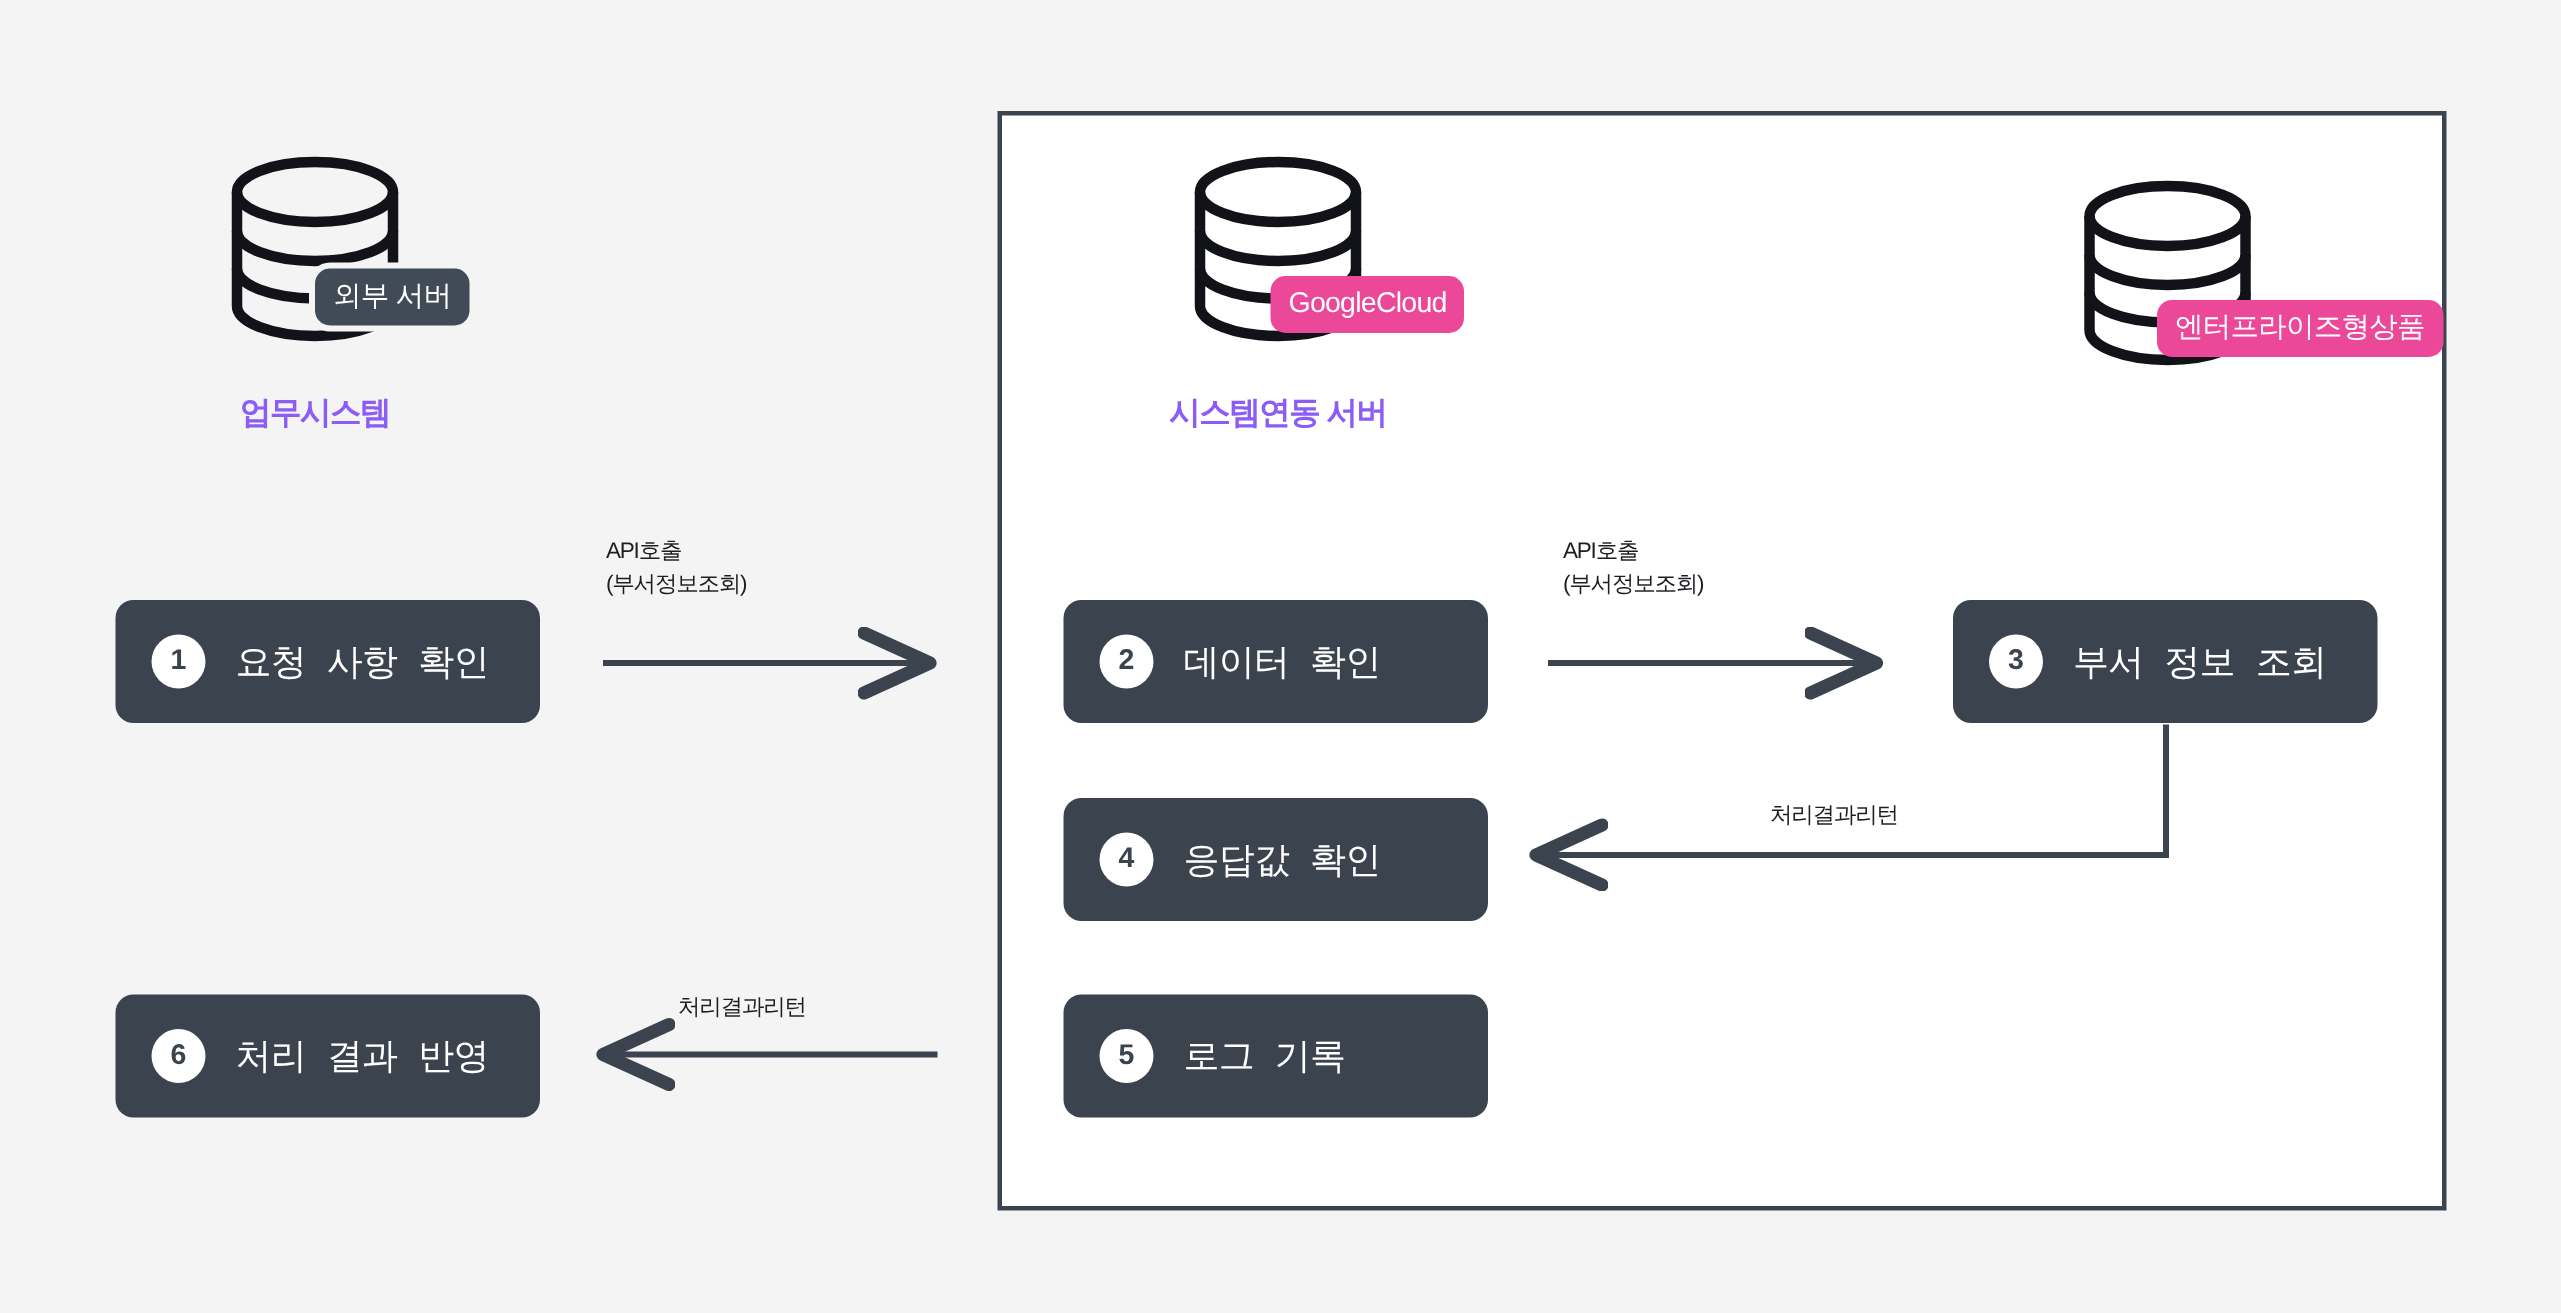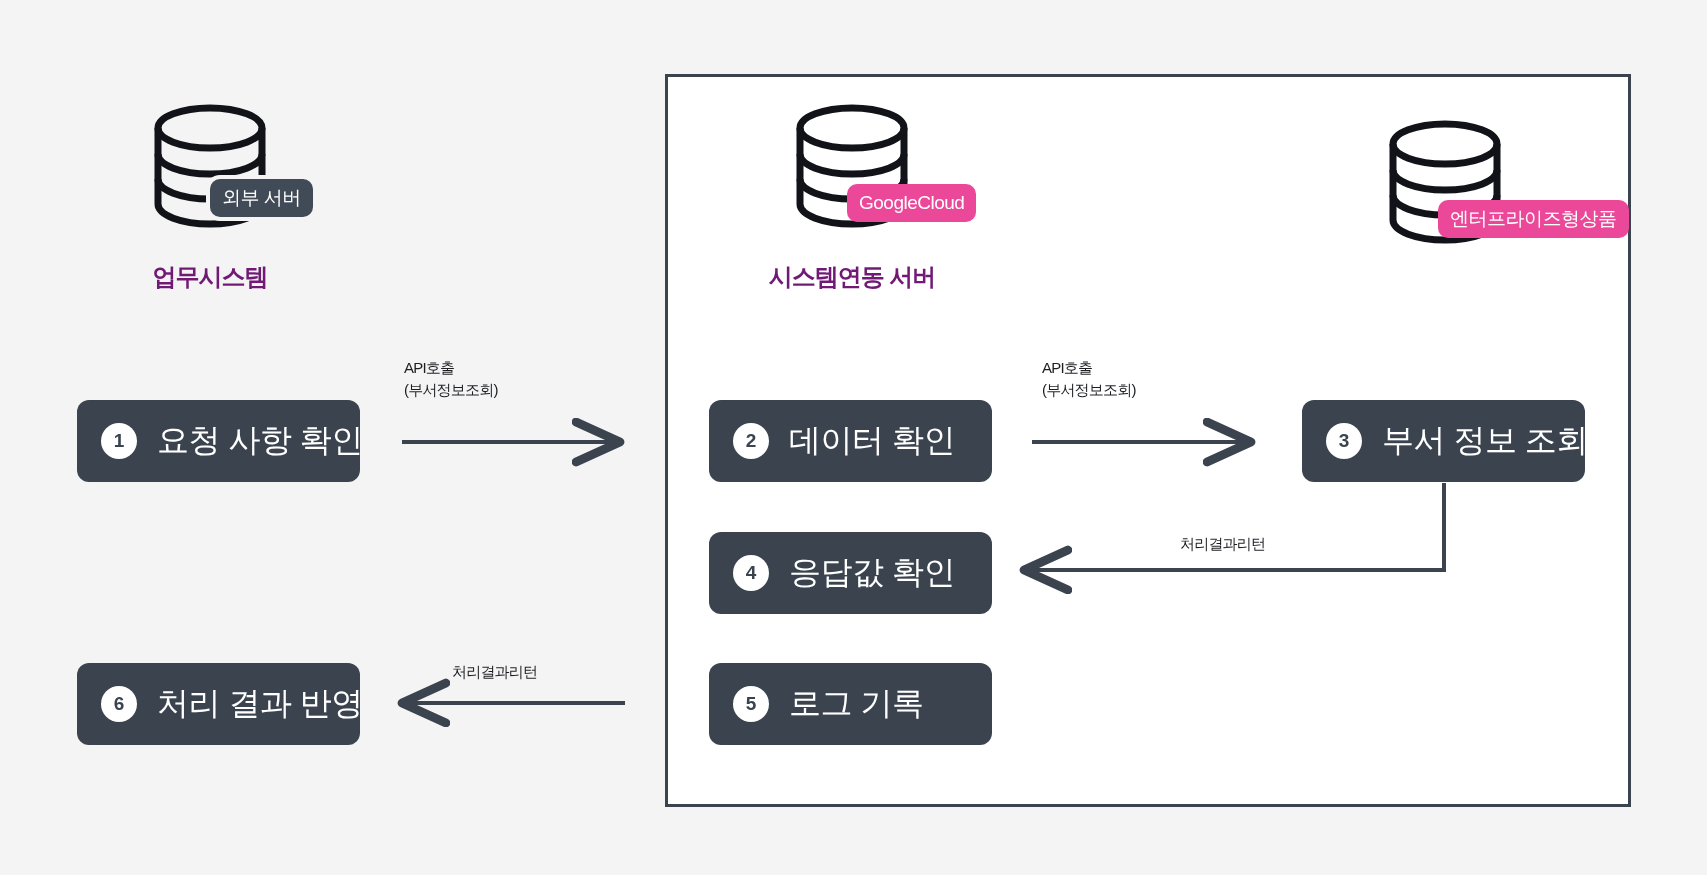--- a/index.html
+++ b/index.html
@@ -28,42 +28,42 @@
     font-size:19px;
     line-height:1;
     white-space:nowrap;
     padding:9px 12px 10px 12px;
     letter-spacing:-0.5px;
   }
   .badge.dark{background:#414a57;box-shadow:0 0 0 4px #f4f4f4;}
   .badge.cyan{background:#ec4899;}
   .node-title{
     margin-top:26px;
-    font-size:24px;font-weight:bold;color:#701a75;
+    font-size:21px;font-weight:bold;color:#8b5cf6;
     letter-spacing:-1px;white-space:nowrap;
   }
 
   
   .step{
     position:absolute;
     background:#3b434f;border-radius:12px;
     display:flex;align-items:center;
     box-sizing:border-box;
     padding:0 24px;
   }
   .step .num{
     width:36px;height:36px;border-radius:50%;
     background:#ffffff;color:#3b434f;
     font-size:19px;font-weight:bold;
     display:flex;align-items:center;justify-content:center;
     flex:0 0 auto;
   }
   .step .txt{
-    margin-left:20px;color:#ffffff;font-size:32px;
-    letter-spacing:-0.5px;white-space:nowrap;
+    margin-left:20px;color:#ffffff;font-size:24px;
+    letter-spacing:-0.5px;white-space:nowrap;font-family:Liberation Mono, monospace;
   }
 
   
   .arrow-label{
     position:absolute;color:#1c1e22;font-size:15px;
     line-height:1.45;letter-spacing:-0.8px;white-space:nowrap;
   }
   .arrow-label.center{text-align:left;}
 
   svg.edges{position:absolute;left:0;top:0;width:1707px;height:875px;pointer-events:none;}

